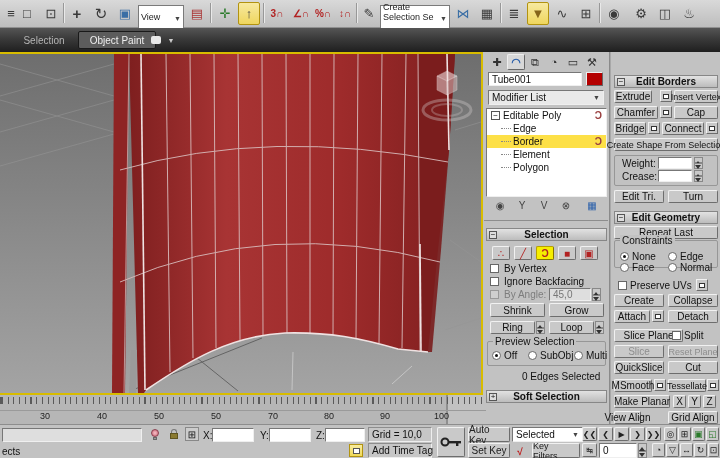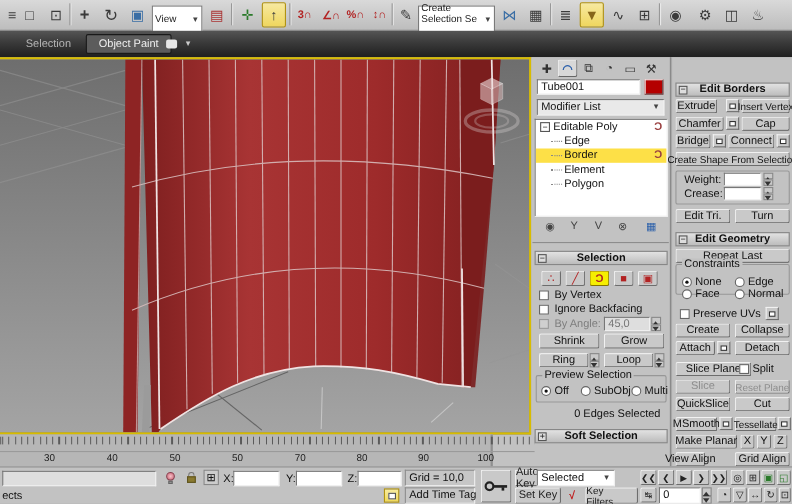--- a/index.html
+++ b/index.html
@@ -426,21 +426,21 @@
 
   <span class="navbtn" style="left:437px;top:2px;width:28px;height:30px">
     <svg width="22" height="10" viewBox="0 0 22 10">
         <circle cx="5" cy="5" r="3.5" fill="none" stroke="#222" stroke-width="2"></circle>
         <rect x="9" y="4" width="12" height="2.4" fill="#222"></rect>
         <rect x="16" y="6" width="2.4" height="3" fill="#222"></rect>
       </svg>
   </span>
   <span class="navbtn" style="left:468px;top:2px;width:42px;height:15px;font-size:10px">Auto Key</span>
   <span class="navbtn" style="left:468px;top:18px;width:42px;height:15px;font-size:10px">Set Key</span>
-  <div class="inset" style="left:488px;top:2px;width:71px;height:15px">
+  <div class="inset" style="left:512px;top:2px;width:71px;height:15px">
     <span>Selected</span>
       <span class="dd-arrow">▼</span>
   </div>
   <span class="abs ico" style="left:512px;top:19px;width:16px;height:14px;color:#c01818;font-weight:bold">√</span>
   <span class="navbtn" style="left:532px;top:18px;width:48px;height:15px;font-size:9px">Key Filters...</span>
 
   <span class="navbtn" style="left:582px;top:2px;width:15px">❮❮</span>
   <span class="navbtn" style="left:598px;top:2px;width:15px">❮</span>
   <span class="navbtn" style="left:614px;top:2px;width:15px">▶</span>
   <span class="navbtn" style="left:630px;top:2px;width:15px">❯</span>

